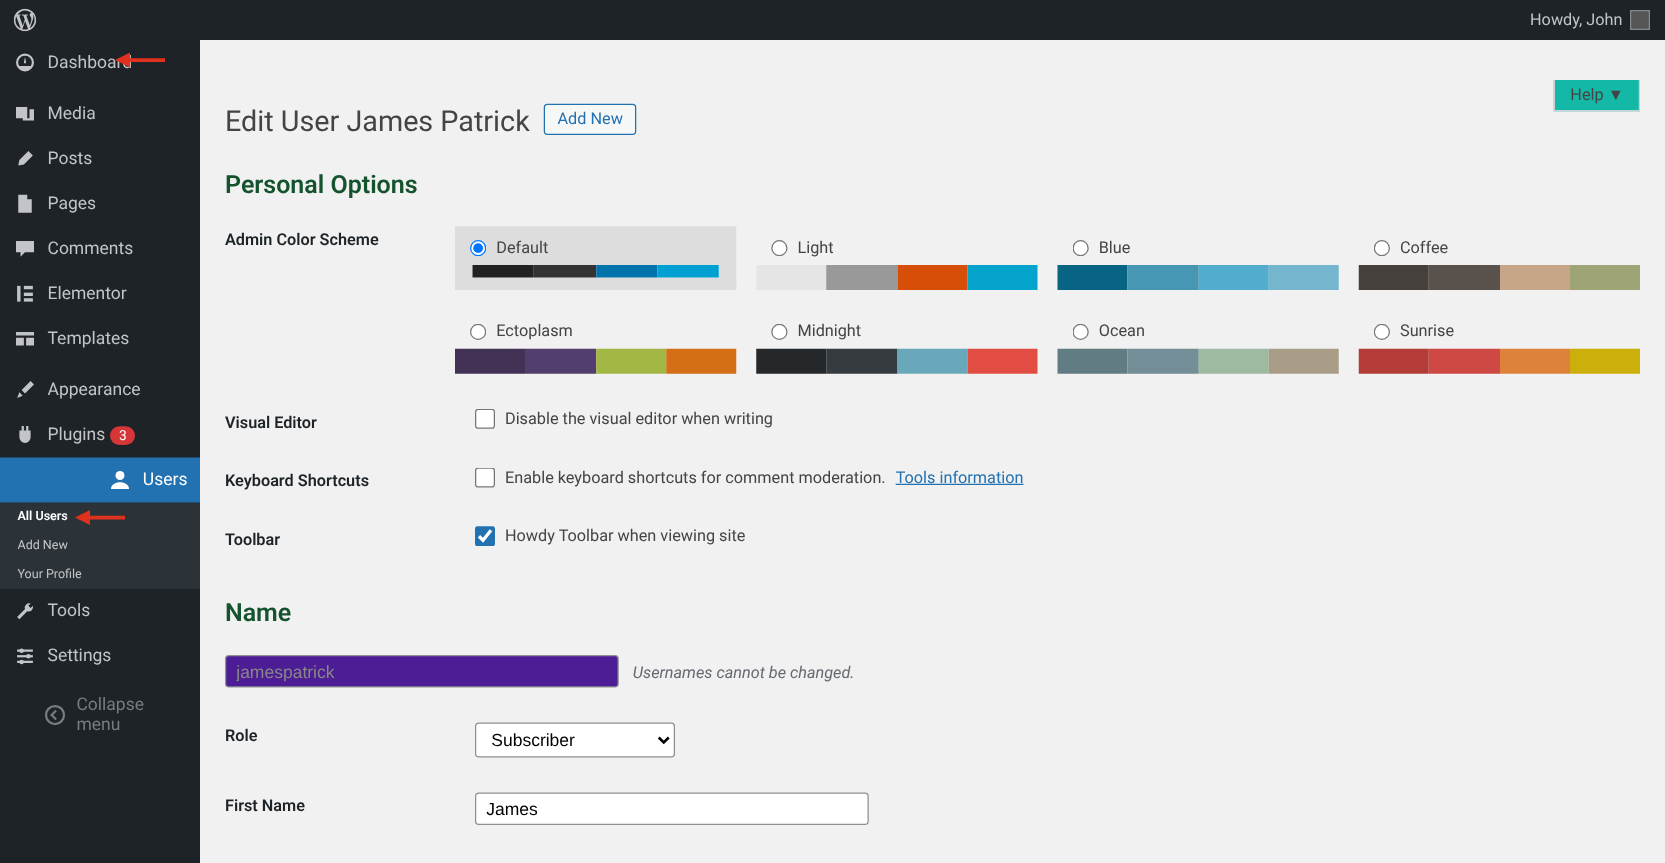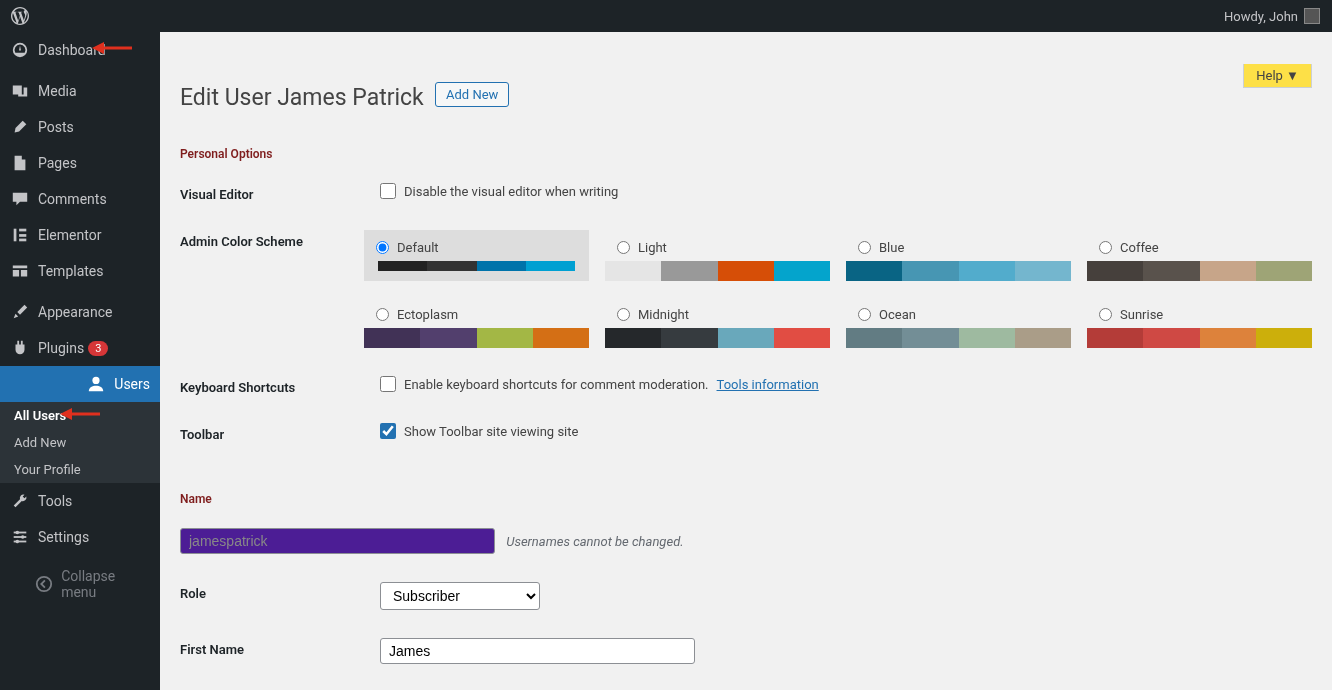--- a/index.html
+++ b/index.html
@@ -12,31 +12,31 @@
 .avatar { width: 16px; height: 16px; background: #555; border: 1px solid #888; display: inline-block; }
 
 
 .sidebar { position: fixed; top: 32px; left: 0; width: 160px; bottom: 0; background: #1d2327; color: #c3c4c7; overflow-y: auto; }
 .sidebar-item { display: flex; align-items: center; padding: 8px 10px; cursor: pointer; color: #c3c4c7; font-size: 14px; position: relative; }
 .sidebar-item.current { background: #2271b1; color: #fff; justify-content: flex-end; }
 .sidebar-item.current::after { content: ""; position: absolute; right: -8px; top: 50%; transform: translateY(-50%); border: 8px solid transparent; border-right-color: #f1f1f1; }
 .sidebar-icon { width: 20px; height: 20px; margin-right: 8px; display: flex; align-items: center; justify-content: center; fill: currentColor; }
 .sidebar-icon svg { width: 18px; height: 18px; }
 .submenu { background: #2c3338; }
-.submenu .sidebar-item { padding: 6px 10px 6px 14px; font-size: 13px; align-items: flex-end; }
+.submenu .sidebar-item { padding: 6px 10px 6px 14px; font-size: 10px; align-items: flex-end; }
 .submenu .sidebar-item.active { color: #fff; font-weight: 600; }
 .badge { background: #d63638; color: #fff; border-radius: 10px; padding: 1px 7px; font-size: 11px; margin-left: 4px; }
 .sep { height: 5px; }
 
 
 .content { margin-left: 160px; margin-top: 32px; padding: 0 20px 40px 20px; background: #f1f1f1; position: relative; }
-.help-tab { position: absolute; top: 0; right: 20px; background: #fde047; border: 1px solid #ccd0d4; border-top: none; padding: 4px 12px; font-size: 13px; cursor: pointer; }
+.help-tab { position: absolute; top: 0; right: 20px; background: #14b8a6; border: 1px solid #ccd0d4; border-top: none; padding: 4px 12px; font-size: 13px; cursor: pointer; }
 .page-title { font-size: 23px; font-weight: 400; padding-top: 20px; display: inline-block; }
 .title-action { display: inline-block; margin-left: 8px; border: 1px solid #2271b1; color: #2271b1; background: #f6f7f7; padding: 4px 10px; font-size: 13px; border-radius: 3px; cursor: pointer; vertical-align: 6px; }
-h2.section { font-size: 12px; font-weight: 600; margin-top: 36px; margin-bottom: 8px; color: #7f1d1d; }
+h2.section { font-size: 20px; font-weight: 600; margin-top: 24px; margin-bottom: 8px; color: #14532d; }
 
 .form-row { display: flex; align-items: flex-start; padding: 14px 0; }
 .form-label { width: 200px; font-weight: 600; color: #1d2327; padding-top: 4px; position:relative; }
 .form-field { flex: 1; }
 .checkbox-row { display: flex; align-items: center; gap: 8px; }
 input[type="checkbox"] { width: 16px; height: 16px; accent-color: #2271b1; }
 .description { color: #646970; font-style: italic; margin-left: 8px; }
 .link { color: #2271b1; text-decoration: underline; }
 
 
@@ -216,145 +216,145 @@
 
 <div class="content">
   <div class="help-tab">Help ▼</div>
 
   <h1 class="page-title">Edit User James Patrick</h1>
   <a class="title-action">Add New</a>
 
   <h2 class="section">Personal Options</h2>
 
   <div class="form-row">
+    <div class="form-label">Admin Color Scheme</div>
+    <div class="form-field">
+      <div class="schemes" id="schemes">
+          <div class="scheme selected">
+            <label class="radio-row">
+              <input type="radio" name="colorscheme" checked="" style="">
+              <span>Default</span>
+            </label>
+            <div class="swatch-row">
+              <div class="swatch" style="background: rgb(34, 34, 34);"></div>
+              <div class="swatch" style="background: rgb(51, 51, 51);"></div>
+              <div class="swatch" style="background: rgb(0, 115, 170);"></div>
+              <div class="swatch" style="background: rgb(0, 160, 210);"></div>
+            </div>
+          </div>
+          <div class="scheme">
+            <label class="radio-row">
+              <input type="radio" name="colorscheme" style="">
+              <span>Light</span>
+            </label>
+            <div class="swatch-row">
+              <div class="swatch" style="background: rgb(229, 229, 229);"></div>
+              <div class="swatch" style="background: rgb(153, 153, 153);"></div>
+              <div class="swatch" style="background: rgb(214, 78, 7);"></div>
+              <div class="swatch" style="background: rgb(4, 164, 204);"></div>
+            </div>
+          </div>
+          <div class="scheme">
+            <label class="radio-row">
+              <input type="radio" name="colorscheme" style="">
+              <span>Blue</span>
+            </label>
+            <div class="swatch-row">
+              <div class="swatch" style="background: rgb(9, 100, 132);"></div>
+              <div class="swatch" style="background: rgb(71, 150, 179);"></div>
+              <div class="swatch" style="background: rgb(82, 172, 204);"></div>
+              <div class="swatch" style="background: rgb(116, 182, 206);"></div>
+            </div>
+          </div>
+          <div class="scheme">
+            <label class="radio-row">
+              <input type="radio" name="colorscheme" style="">
+              <span>Coffee</span>
+            </label>
+            <div class="swatch-row">
+              <div class="swatch" style="background: rgb(70, 64, 60);"></div>
+              <div class="swatch" style="background: rgb(89, 82, 76);"></div>
+              <div class="swatch" style="background: rgb(199, 165, 137);"></div>
+              <div class="swatch" style="background: rgb(158, 164, 118);"></div>
+            </div>
+          </div>
+          <div class="scheme">
+            <label class="radio-row">
+              <input type="radio" name="colorscheme" style="">
+              <span>Ectoplasm</span>
+            </label>
+            <div class="swatch-row">
+              <div class="swatch" style="background: rgb(65, 50, 86);"></div>
+              <div class="swatch" style="background: rgb(82, 63, 109);"></div>
+              <div class="swatch" style="background: rgb(163, 183, 69);"></div>
+              <div class="swatch" style="background: rgb(212, 111, 21);"></div>
+            </div>
+          </div>
+          <div class="scheme">
+            <label class="radio-row">
+              <input type="radio" name="colorscheme" style="">
+              <span>Midnight</span>
+            </label>
+            <div class="swatch-row">
+              <div class="swatch" style="background: rgb(37, 40, 43);"></div>
+              <div class="swatch" style="background: rgb(54, 59, 63);"></div>
+              <div class="swatch" style="background: rgb(105, 168, 187);"></div>
+              <div class="swatch" style="background: rgb(225, 77, 67);"></div>
+            </div>
+          </div>
+          <div class="scheme">
+            <label class="radio-row">
+              <input type="radio" name="colorscheme" style="">
+              <span>Ocean</span>
+            </label>
+            <div class="swatch-row">
+              <div class="swatch" style="background: rgb(98, 124, 131);"></div>
+              <div class="swatch" style="background: rgb(115, 142, 150);"></div>
+              <div class="swatch" style="background: rgb(158, 186, 160);"></div>
+              <div class="swatch" style="background: rgb(170, 157, 136);"></div>
+            </div>
+          </div>
+          <div class="scheme">
+            <label class="radio-row">
+              <input type="radio" name="colorscheme" style="">
+              <span>Sunrise</span>
+            </label>
+            <div class="swatch-row">
+              <div class="swatch" style="background: rgb(180, 60, 56);"></div>
+              <div class="swatch" style="background: rgb(207, 73, 68);"></div>
+              <div class="swatch" style="background: rgb(221, 130, 59);"></div>
+              <div class="swatch" style="background: rgb(204, 175, 11);"></div>
+            </div>
+          </div>
+        </div>
+    </div>
+  </div>
+
+  <div class="form-row">
     <div class="form-label">Visual Editor</div>
     <div class="form-field checkbox-row">
       <input type="checkbox" style="">
       <span>Disable the visual editor when writing</span>
-    </div>
-  </div>
-
-  <div class="form-row">
-    <div class="form-label">Admin Color Scheme</div>
-    <div class="form-field">
-      <div class="schemes" id="schemes">
-          <div class="scheme selected">
-            <label class="radio-row">
-              <input type="radio" name="colorscheme" checked="" style="">
-              <span>Default</span>
-            </label>
-            <div class="swatch-row">
-              <div class="swatch" style="background: rgb(34, 34, 34);"></div>
-              <div class="swatch" style="background: rgb(51, 51, 51);"></div>
-              <div class="swatch" style="background: rgb(0, 115, 170);"></div>
-              <div class="swatch" style="background: rgb(0, 160, 210);"></div>
-            </div>
-          </div>
-          <div class="scheme">
-            <label class="radio-row">
-              <input type="radio" name="colorscheme" style="">
-              <span>Light</span>
-            </label>
-            <div class="swatch-row">
-              <div class="swatch" style="background: rgb(229, 229, 229);"></div>
-              <div class="swatch" style="background: rgb(153, 153, 153);"></div>
-              <div class="swatch" style="background: rgb(214, 78, 7);"></div>
-              <div class="swatch" style="background: rgb(4, 164, 204);"></div>
-            </div>
-          </div>
-          <div class="scheme">
-            <label class="radio-row">
-              <input type="radio" name="colorscheme" style="">
-              <span>Blue</span>
-            </label>
-            <div class="swatch-row">
-              <div class="swatch" style="background: rgb(9, 100, 132);"></div>
-              <div class="swatch" style="background: rgb(71, 150, 179);"></div>
-              <div class="swatch" style="background: rgb(82, 172, 204);"></div>
-              <div class="swatch" style="background: rgb(116, 182, 206);"></div>
-            </div>
-          </div>
-          <div class="scheme">
-            <label class="radio-row">
-              <input type="radio" name="colorscheme" style="">
-              <span>Coffee</span>
-            </label>
-            <div class="swatch-row">
-              <div class="swatch" style="background: rgb(70, 64, 60);"></div>
-              <div class="swatch" style="background: rgb(89, 82, 76);"></div>
-              <div class="swatch" style="background: rgb(199, 165, 137);"></div>
-              <div class="swatch" style="background: rgb(158, 164, 118);"></div>
-            </div>
-          </div>
-          <div class="scheme">
-            <label class="radio-row">
-              <input type="radio" name="colorscheme" style="">
-              <span>Ectoplasm</span>
-            </label>
-            <div class="swatch-row">
-              <div class="swatch" style="background: rgb(65, 50, 86);"></div>
-              <div class="swatch" style="background: rgb(82, 63, 109);"></div>
-              <div class="swatch" style="background: rgb(163, 183, 69);"></div>
-              <div class="swatch" style="background: rgb(212, 111, 21);"></div>
-            </div>
-          </div>
-          <div class="scheme">
-            <label class="radio-row">
-              <input type="radio" name="colorscheme" style="">
-              <span>Midnight</span>
-            </label>
-            <div class="swatch-row">
-              <div class="swatch" style="background: rgb(37, 40, 43);"></div>
-              <div class="swatch" style="background: rgb(54, 59, 63);"></div>
-              <div class="swatch" style="background: rgb(105, 168, 187);"></div>
-              <div class="swatch" style="background: rgb(225, 77, 67);"></div>
-            </div>
-          </div>
-          <div class="scheme">
-            <label class="radio-row">
-              <input type="radio" name="colorscheme" style="">
-              <span>Ocean</span>
-            </label>
-            <div class="swatch-row">
-              <div class="swatch" style="background: rgb(98, 124, 131);"></div>
-              <div class="swatch" style="background: rgb(115, 142, 150);"></div>
-              <div class="swatch" style="background: rgb(158, 186, 160);"></div>
-              <div class="swatch" style="background: rgb(170, 157, 136);"></div>
-            </div>
-          </div>
-          <div class="scheme">
-            <label class="radio-row">
-              <input type="radio" name="colorscheme" style="">
-              <span>Sunrise</span>
-            </label>
-            <div class="swatch-row">
-              <div class="swatch" style="background: rgb(180, 60, 56);"></div>
-              <div class="swatch" style="background: rgb(207, 73, 68);"></div>
-              <div class="swatch" style="background: rgb(221, 130, 59);"></div>
-              <div class="swatch" style="background: rgb(204, 175, 11);"></div>
-            </div>
-          </div>
-        </div>
     </div>
   </div>
 
   <div class="form-row">
     <div class="form-label">Keyboard Shortcuts</div>
     <div class="form-field checkbox-row">
       <input type="checkbox" style="">
       <span>Enable keyboard shortcuts for comment moderation. </span>
       <a class="link">Tools information</a>
     </div>
   </div>
 
   <div class="form-row">
     <div class="form-label">Toolbar</div>
     <div class="form-field checkbox-row">
       <input type="checkbox" checked="" style="">
-      <span>Show Toolbar site viewing site</span>
+      <span>Howdy Toolbar when viewing site</span>
     </div>
   </div>
 
   <h2 class="section">Name</h2>
 
   <div class="form-row">
     <div class="form-field">
       <input type="text" readonly="" value="jamespatrick" style="">
       <span class="description">Usernames cannot be changed.</span>
     </div>

